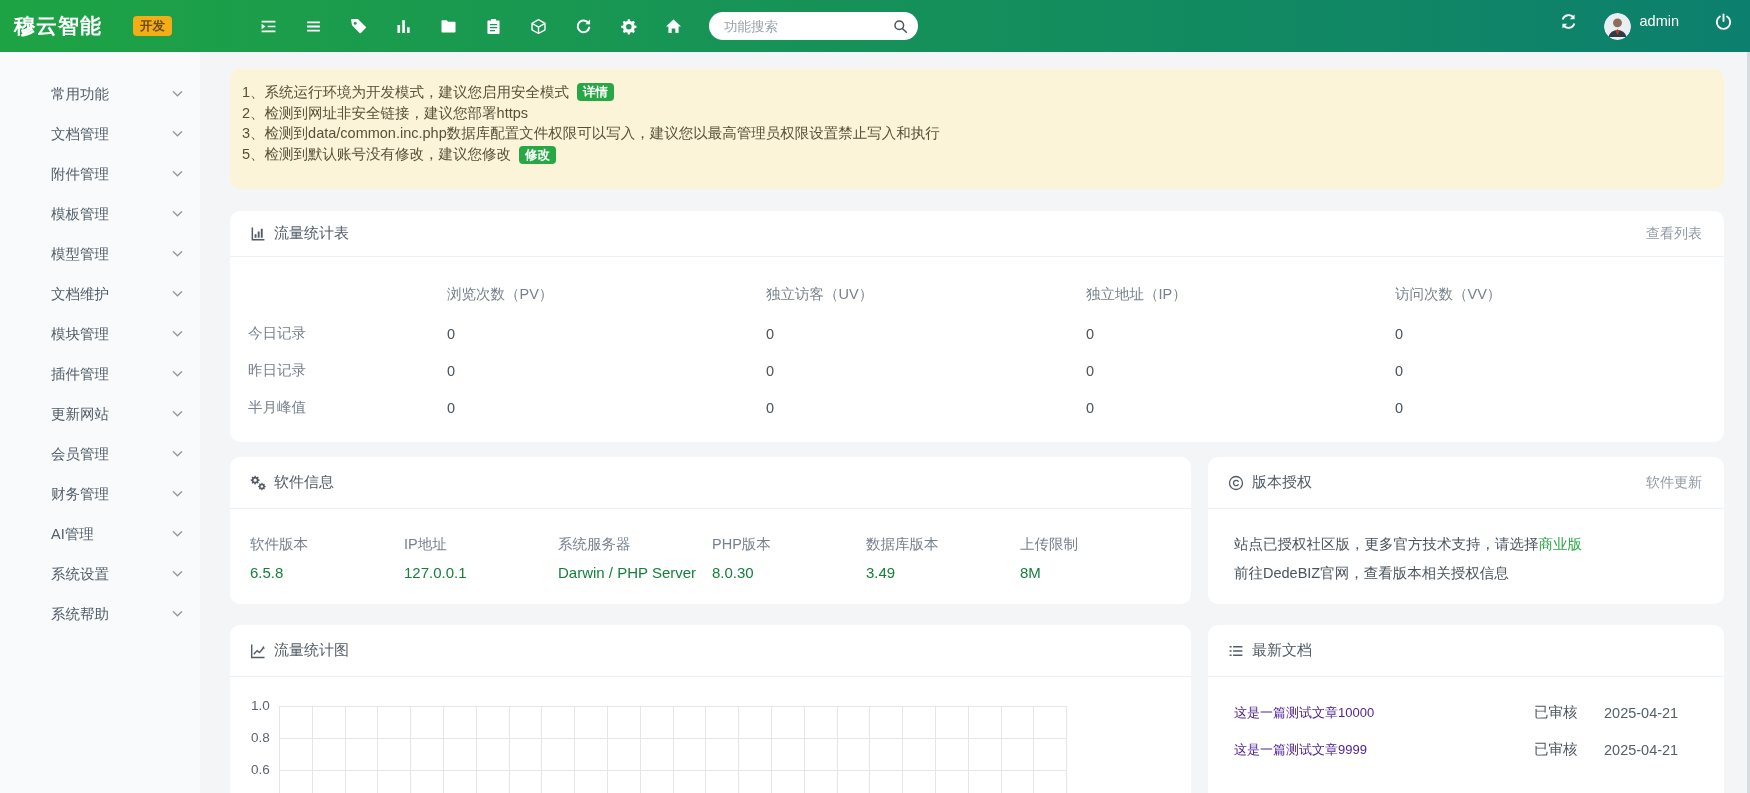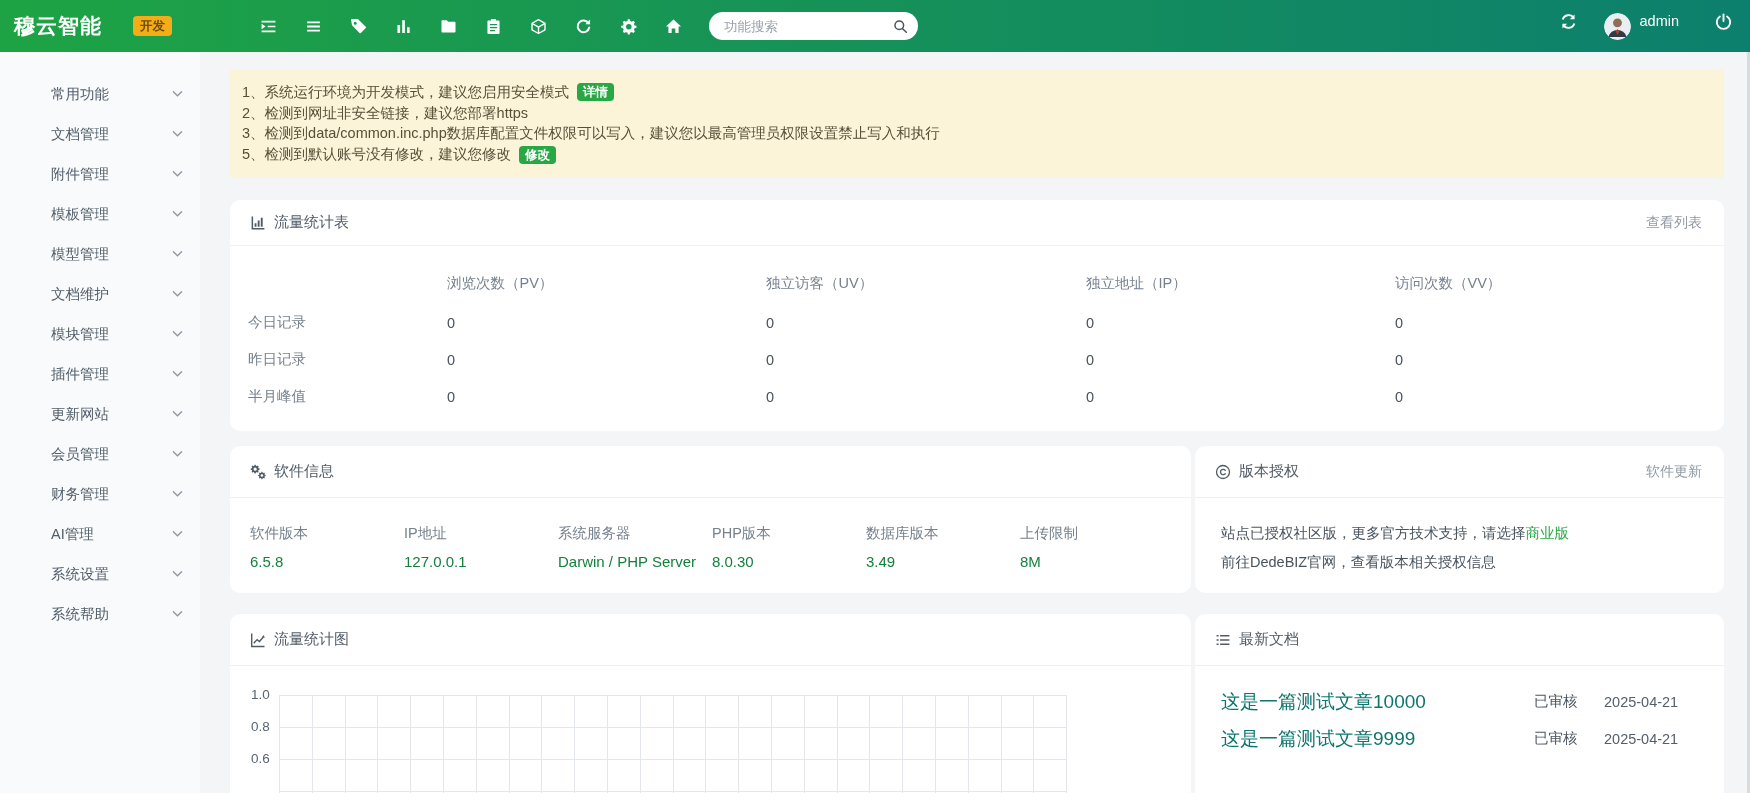--- a/index.html
+++ b/index.html
@@ -30,41 +30,41 @@
   .layout{display:flex;height:741px}
   .sidebar{width:200px;background:#f8fafb;padding-top:22px;flex:none}
   .side-item{height:40px;display:flex;align-items:center;padding:0 17px 0 18px;
              font-size:14.5px;color:#525d69;cursor:pointer}
   .si-icon{width:18px;height:18px;color:#4f5d6b;margin-right:15px;flex:none}
   .si-label{flex:1}
   .chev{width:11px;height:8px;color:#8d96a0;flex:none}
   .main{flex:1;padding:17px 26px 0 30px;overflow:hidden}
 
   
-  .notice{background:#fcf4d8;border-radius:2px;padding:13px 16px 13px 12px}
+  .notice{background:#fcf4d8;border-radius:10px;padding:13px 16px 24px 12px}
   .notice-line{height:20.8px;display:flex;align-items:center;font-size:14.5px;color:#565039;white-space:nowrap}
   .notice-badge{background:#28a745;color:#fff;font-size:12.5px;font-weight:700;border-radius:4px;
                 padding:1px 6px;margin-left:8px;line-height:16px;cursor:pointer}
 
   
   .card{background:#fff;border-radius:10px}
   .card-header{height:46px;display:flex;align-items:center;padding:0 22px 0 20px;
                border-bottom:1px solid #eef1f4;font-size:15px;color:#515b66;box-sizing:border-box}
   .card-header.hh{height:52px}
   .ch-icon{width:16px;height:16px;margin-right:8px;color:#515b66;flex:none}
   .card-action{margin-left:auto;font-size:14px;color:#9099a3;cursor:pointer}
 
   .card-stats{margin-top:22px;height:231px;overflow:hidden}
   table.stats{width:100%;border-collapse:collapse;table-layout:fixed;margin-top:17px}
   .stats th,.stats td{text-align:left;font-weight:400;font-size:14.5px;padding:0;white-space:nowrap}
   .stats thead th{height:41px;color:#76818d}
   .stats tbody td{height:37px;color:#49525c}
   .stats .rlabel{padding-left:18px;color:#76818d}
 
-  .row{display:flex;gap:4px}
+  .row{display:flex;gap:17px}
   .row2{margin-top:15px}
   .row3{margin-top:21px}
   .card-sw{width:961px;height:147px;overflow:hidden}
   .sw-fields{display:flex;padding:26px 0 0 20px}
   .sw-field{width:154px;flex:none;white-space:nowrap}
   .sw-label{font-size:14.5px;color:#76818d}
   .sw-value{font-size:15px;color:#15803d;margin-top:10px}
   .card-lic{flex:1;height:147px;overflow:hidden}
   .lic-body{padding:26px 20px 0 26px;font-size:14.5px;color:#4a545e}
   .lic-line{line-height:18px;white-space:nowrap}
@@ -75,21 +75,21 @@
   .chart-wrap{margin-top:29px;padding-left:49px}
   .plot{position:relative;width:788px;height:200px;
         background-image:repeating-linear-gradient(to right,#e3e6ea 0 1px,transparent 1px 32.8px),
                          repeating-linear-gradient(to bottom,#e3e6ea 0 1px,transparent 1px 32px)}
   .ylabels{position:absolute;right:100%;top:-9px;padding-right:6px}
   .ylab{height:32px;line-height:18px;text-align:left;font-size:13.5px;color:#5a6470;min-width:22px}
 
   .card-docs{flex:1;height:250px;overflow:hidden}
   .docs-body{padding:17px 0 0 26px}
   .doc-row{display:flex;align-items:center;height:37px}
-  .doc-title{flex:1;font-size:19px;color:#0f766e;cursor:pointer;white-space:nowrap}
+  .doc-title{flex:1;font-size:13px;color:#4c1d95;cursor:pointer;white-space:nowrap}
   .doc-status{width:70px;font-size:14.5px;color:#4a545e;flex:none}
   .doc-date{width:120px;font-size:14.5px;color:#555f69;flex:none}
 
   .scroll-strip{position:fixed;top:52px;right:0;width:3px;height:741px;background:#d8dcdf;z-index:9}
 </style>
 </head>
 <body>
 
 <div class="topbar">
   <div class="logo">穆云智能</div>

